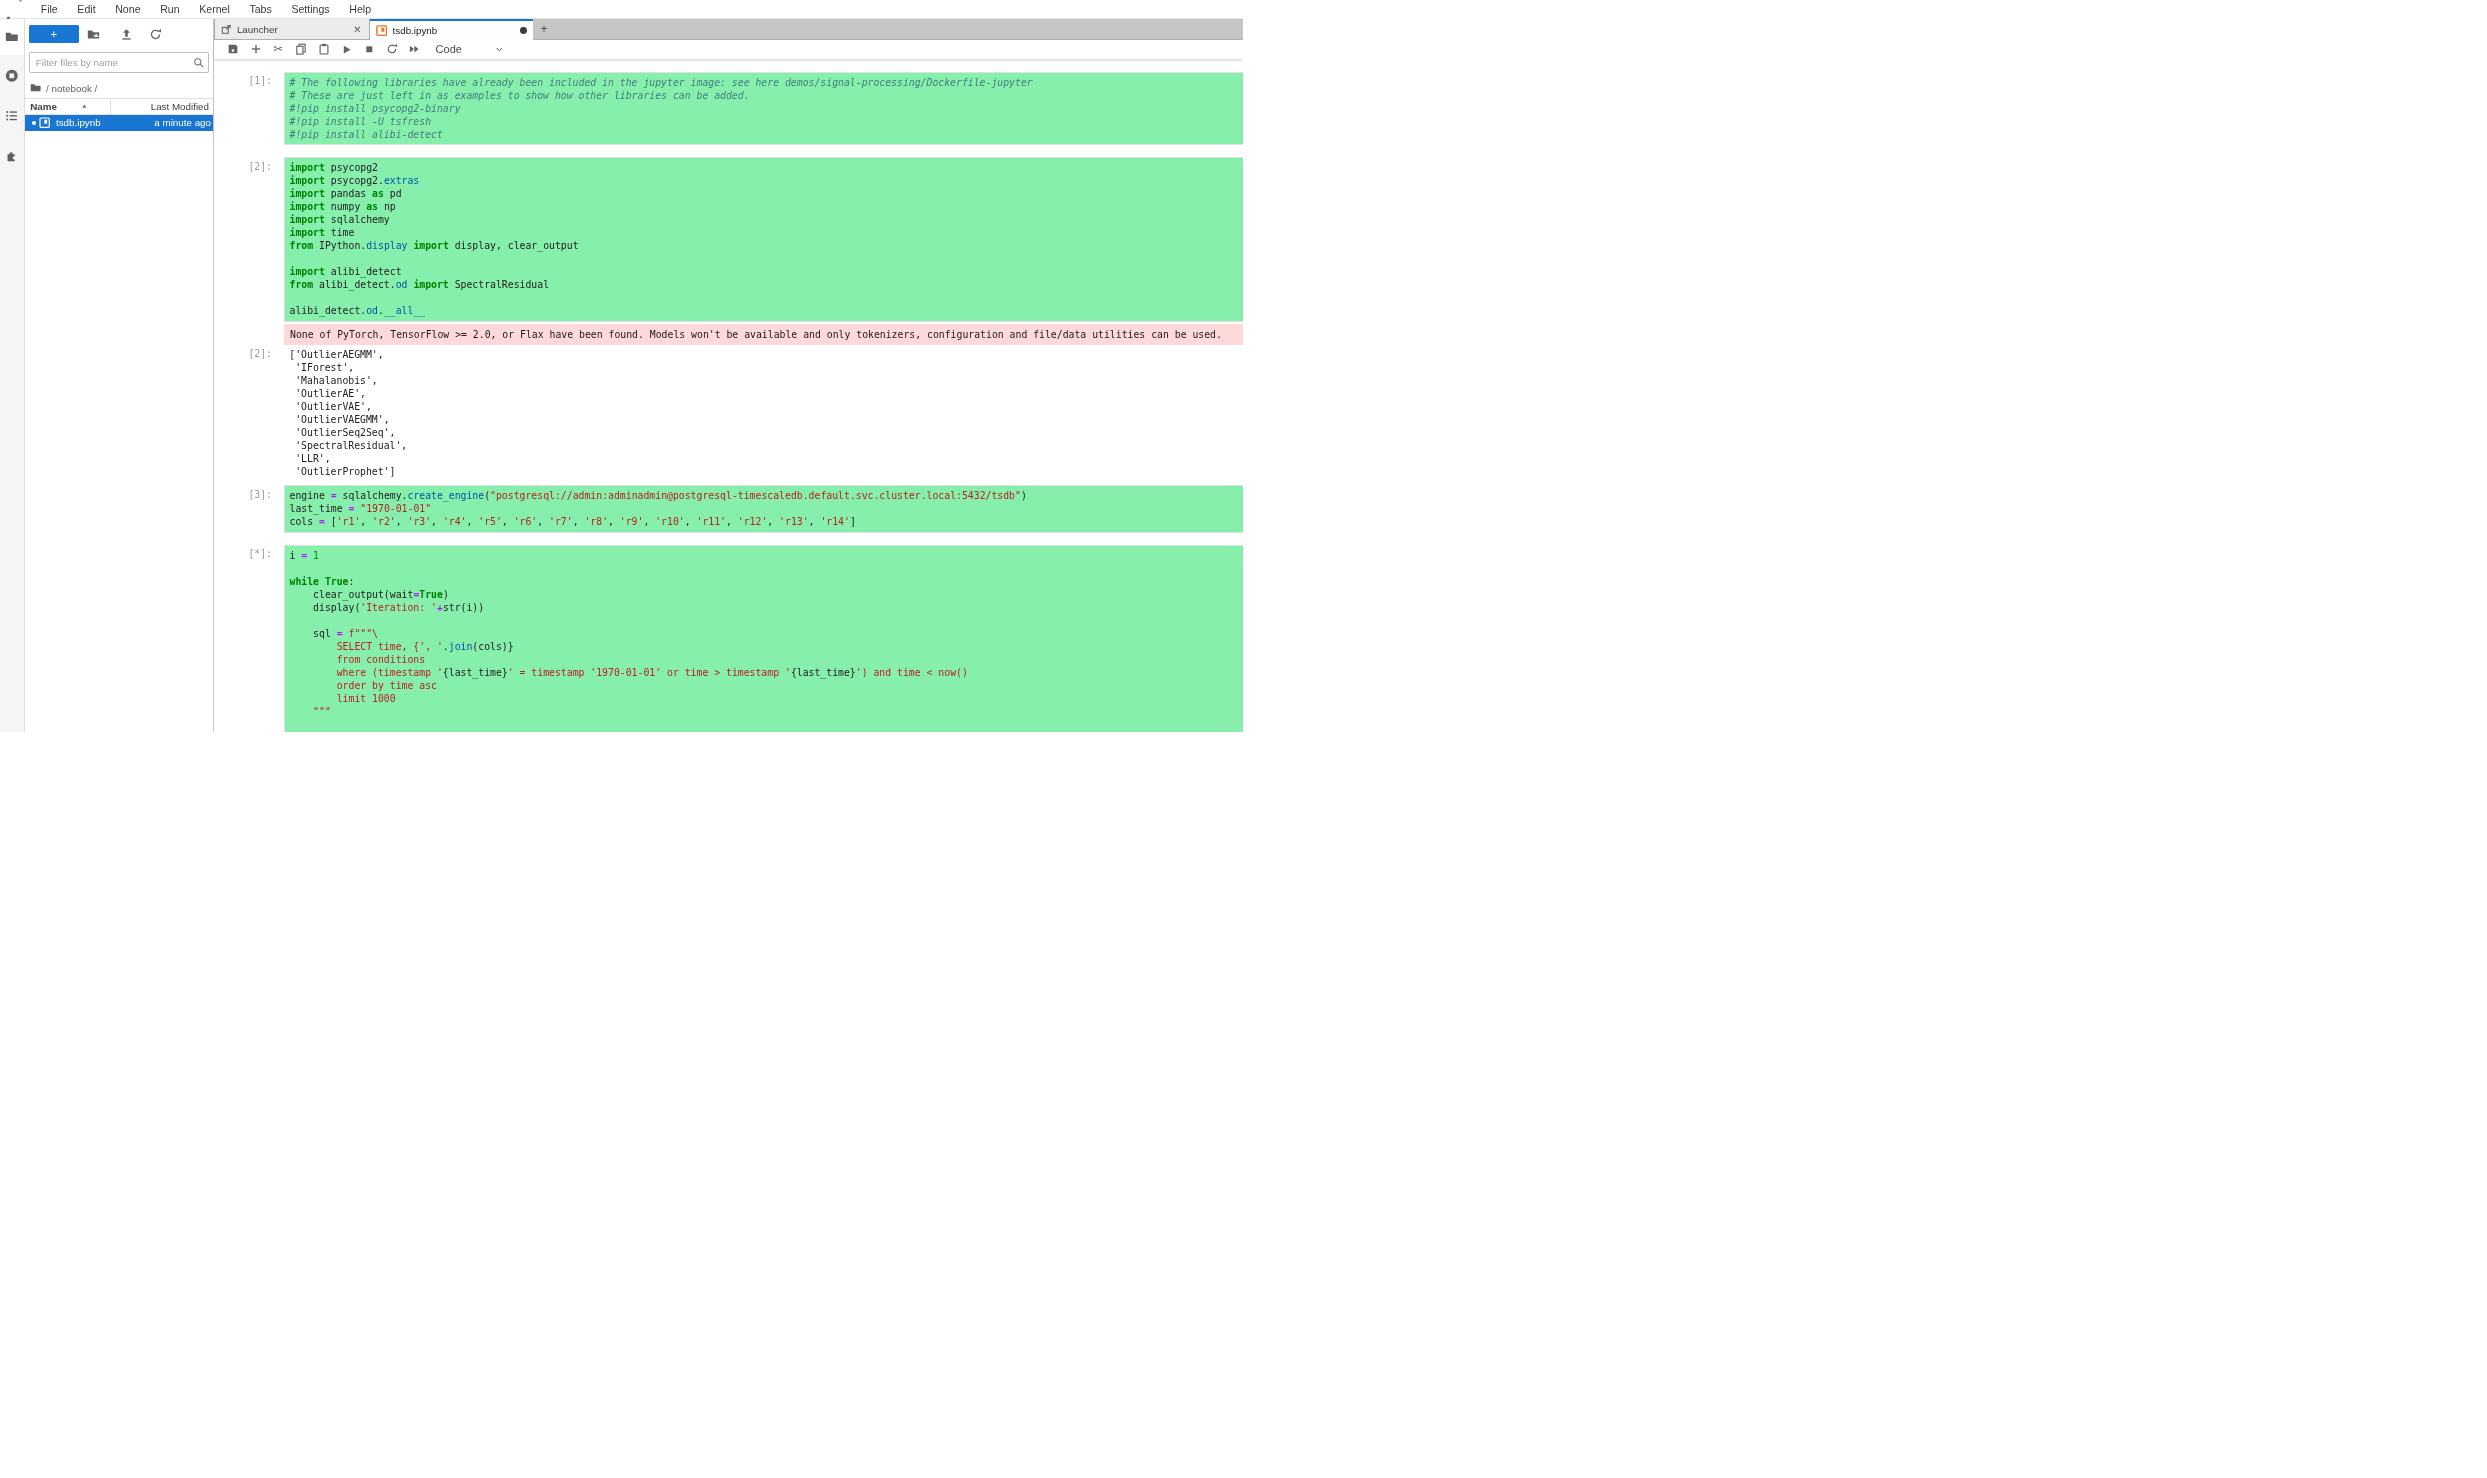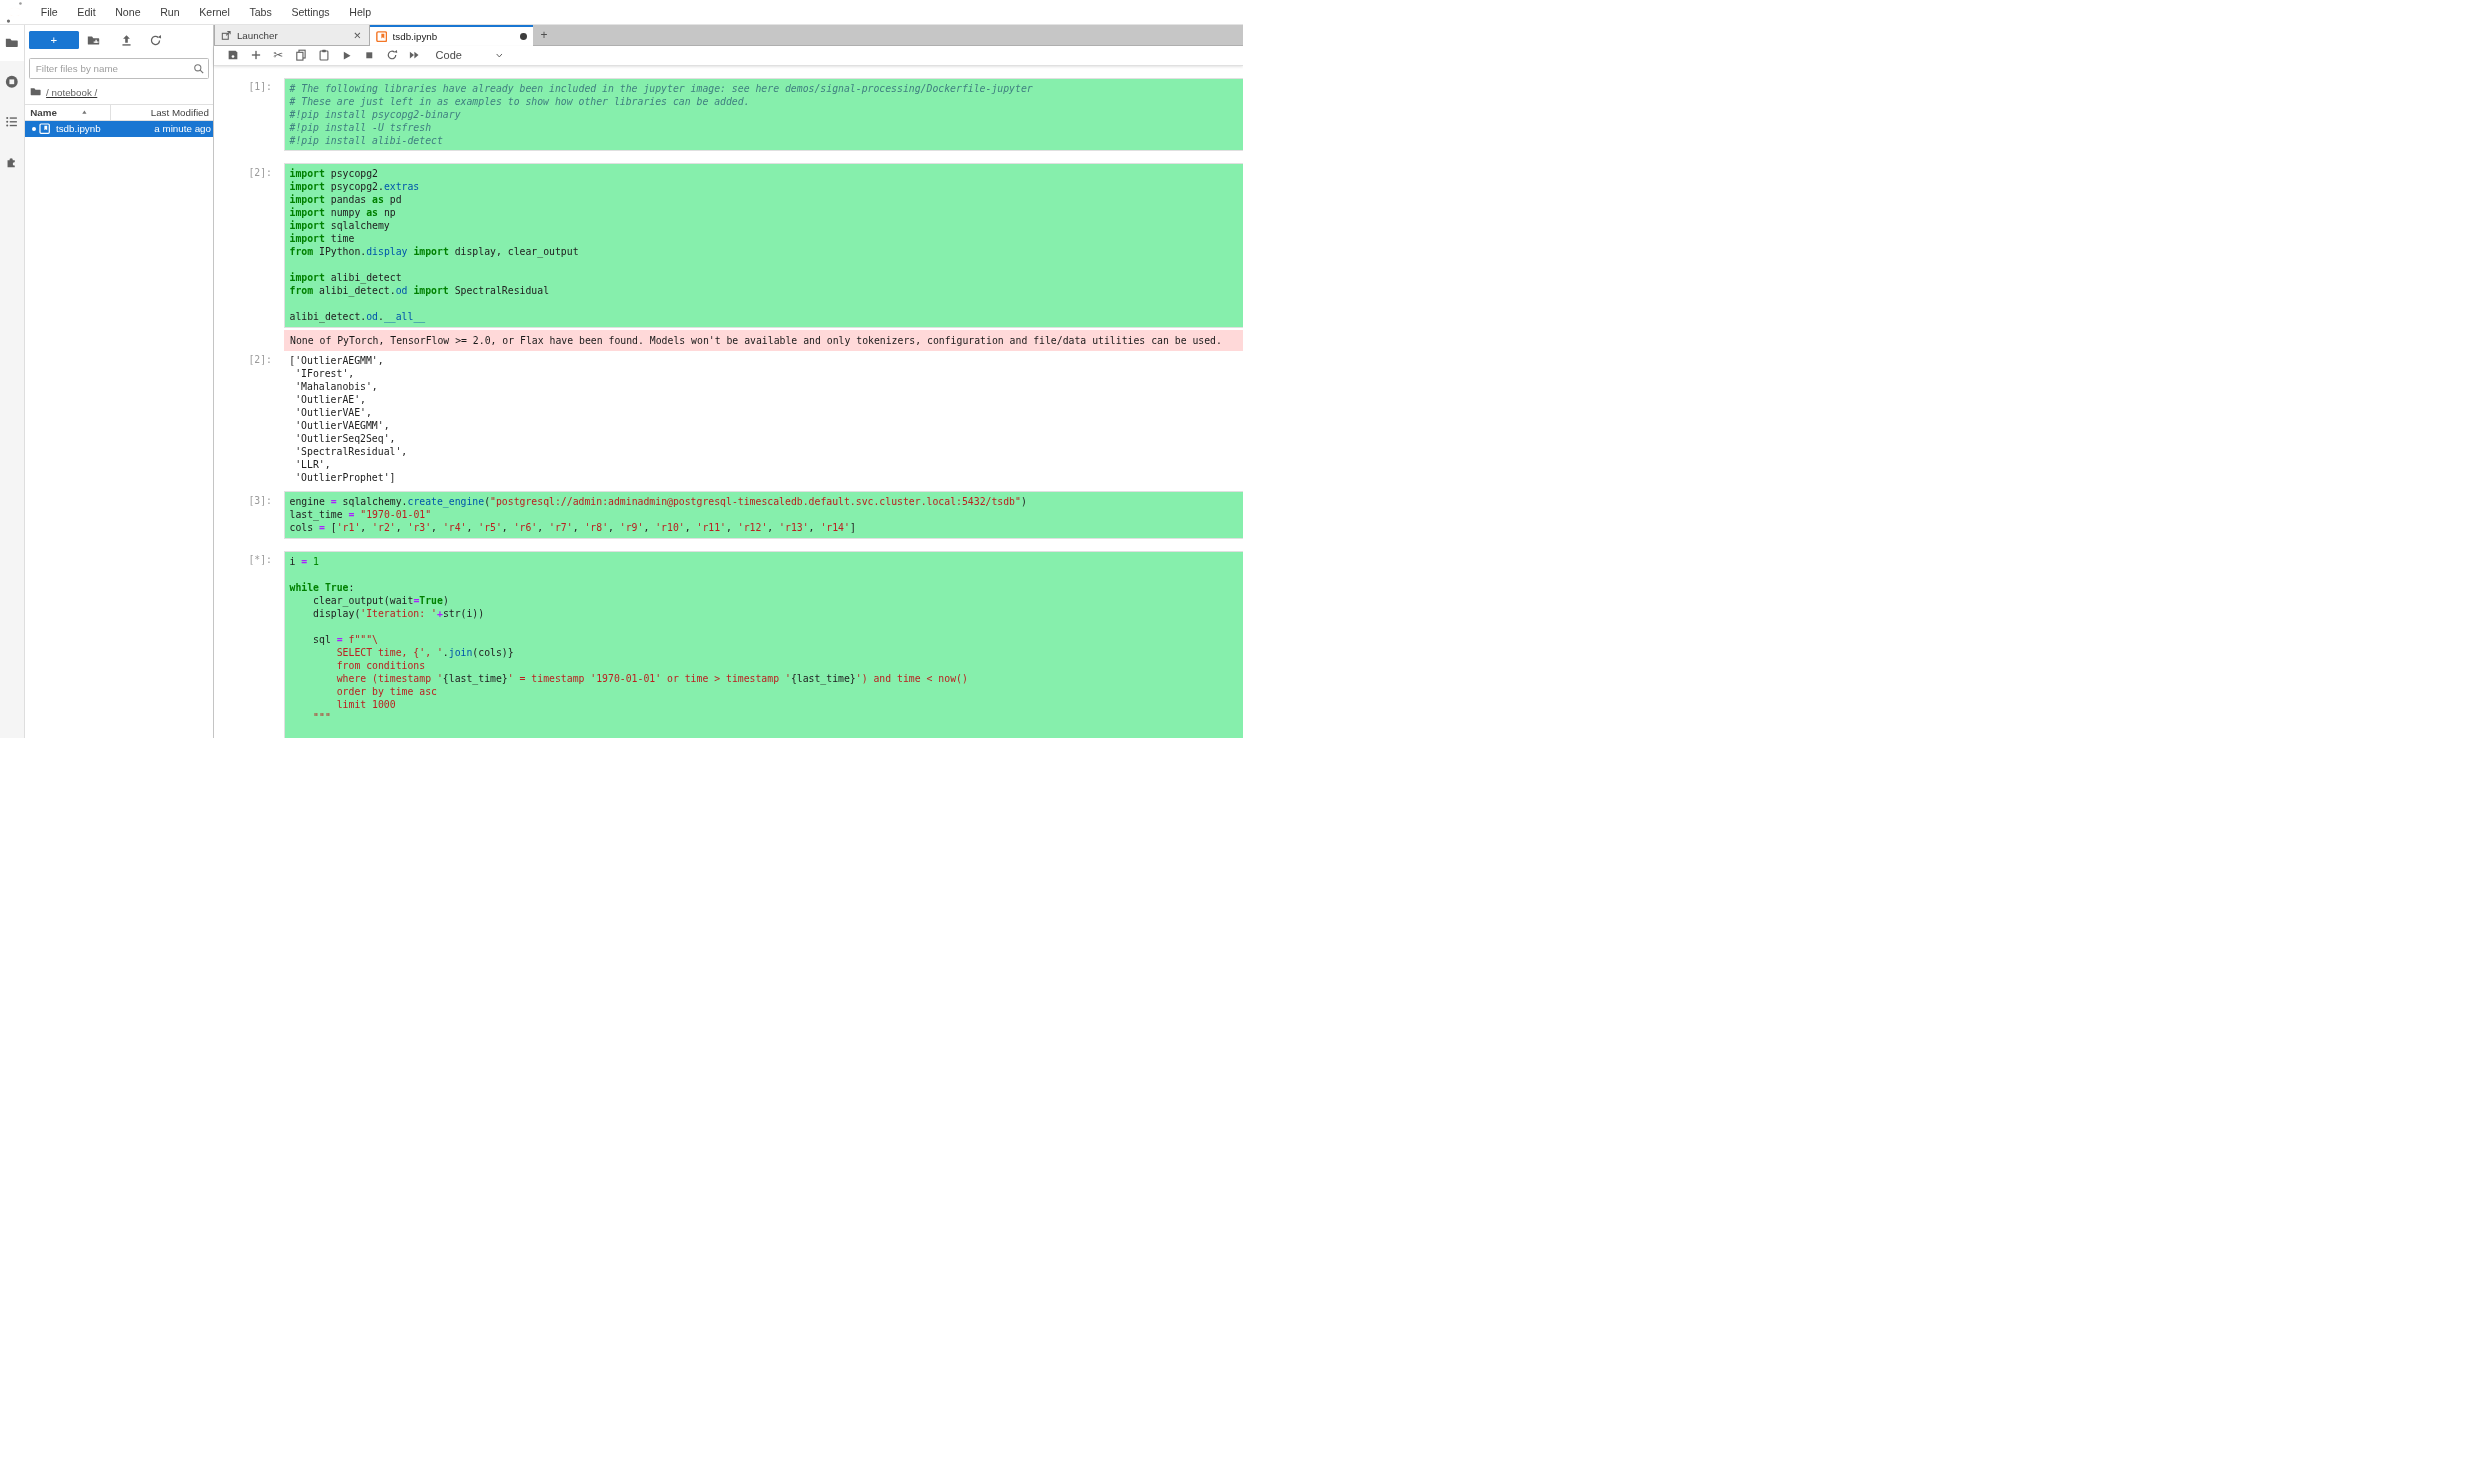--- a/index.html
+++ b/index.html
@@ -5,21 +5,21 @@
   * { box-sizing: border-box; }
   html,body { margin:0; padding:0; }
   body {
     width:1243px; height:739px; overflow:hidden; background:#fff;
     font-family:"Liberation Sans", sans-serif; color:#333;
     -webkit-font-smoothing:antialiased;
   }
   svg { display:block; }
 
   
-  .menubar { height:25px; background:#fff; border-bottom:0.8px solid #e3e3e3;
+  .menubar { height:19px; background:#fff; border-bottom:0.8px solid #e3e3e3;
     display:flex; align-items:center; }
   .logo { margin:0 6px 0 5.3px; }
   .menu-item { padding:0 9.8px; font-size:10.6px; color:#3c3c3c; cursor:default; }
 
   
   .app-body { display:flex; height:713px; }
 
   
   .strip { width:25px; background:#f5f5f5; border-right:0.8px solid #dedede; flex:none; }
   .strip-item { height:36px; display:flex; align-items:center; justify-content:center; }
@@ -33,21 +33,21 @@
     display:flex; flex-direction:column; }
   .fb-toolbar { display:flex; align-items:center; padding:5.3px 0 0 3.8px; height:25px; }
   .new-launcher { width:50px; height:18px; background:#1976d2; border:none; border-radius:1.5px;
     color:#fff; font-size:11.3px; line-height:16.6px; text-align:center; }
   .fb-ic1 { margin-left:8.3px; } .fb-ic2 { margin-left:19.6px; } .fb-ic3 { margin-left:16.6px; }
   .filter-wrap { position:relative; margin:8.3px 3.8px 0 3.8px; }
   .filter-input { width:100%; height:21px; border:0.8px solid #bdbdbd; border-radius:1.5px;
     padding:0 21px 0 6px; font-size:9.8px; color:#333; background:#fff; outline:none; }
   .filter-input::placeholder { color:#9e9e9e; }
   .filter-search { position:absolute; right:4.5px; top:4.5px; }
-  .breadcrumb { display:flex; align-items:center; margin:5.3px 0 0 5.3px; height:15px;text-decoration:underline; }
+  .breadcrumb { display:flex; align-items:flex-end; margin:5.3px 0 0 5.3px; height:15px; }
   .breadcrumb-text { font-size:9.8px; color:#616161; margin-left:4.5px; }
   .fb-header { margin-top:4.5px; height:16.6px; border-top:0.8px solid #e0e0e0; border-bottom:0.8px solid #e0e0e0;
     display:flex; align-items:center; position:relative; font-size:9.8px; color:#424242; }
   .fb-header .col-name { font-weight:bold; padding-left:5.3px; }
   .sort-arrow { margin-left:24px; }
   .col-divider { position:absolute; left:85px; top:0; bottom:0; width:0.8px; background:#e0e0e0; }
   .col-modified { position:absolute; right:4px; font-weight:normal; color:#424242; }
   .fb-row { height:16.6px; background:#1976d2; color:#fff; display:flex; align-items:center;
     font-size:9.8px; position:relative; }
   .dirty-dot-file { width:3.8px; height:3.8px; border-radius:50%; background:#fff; margin-left:6.8px; flex:none; }

